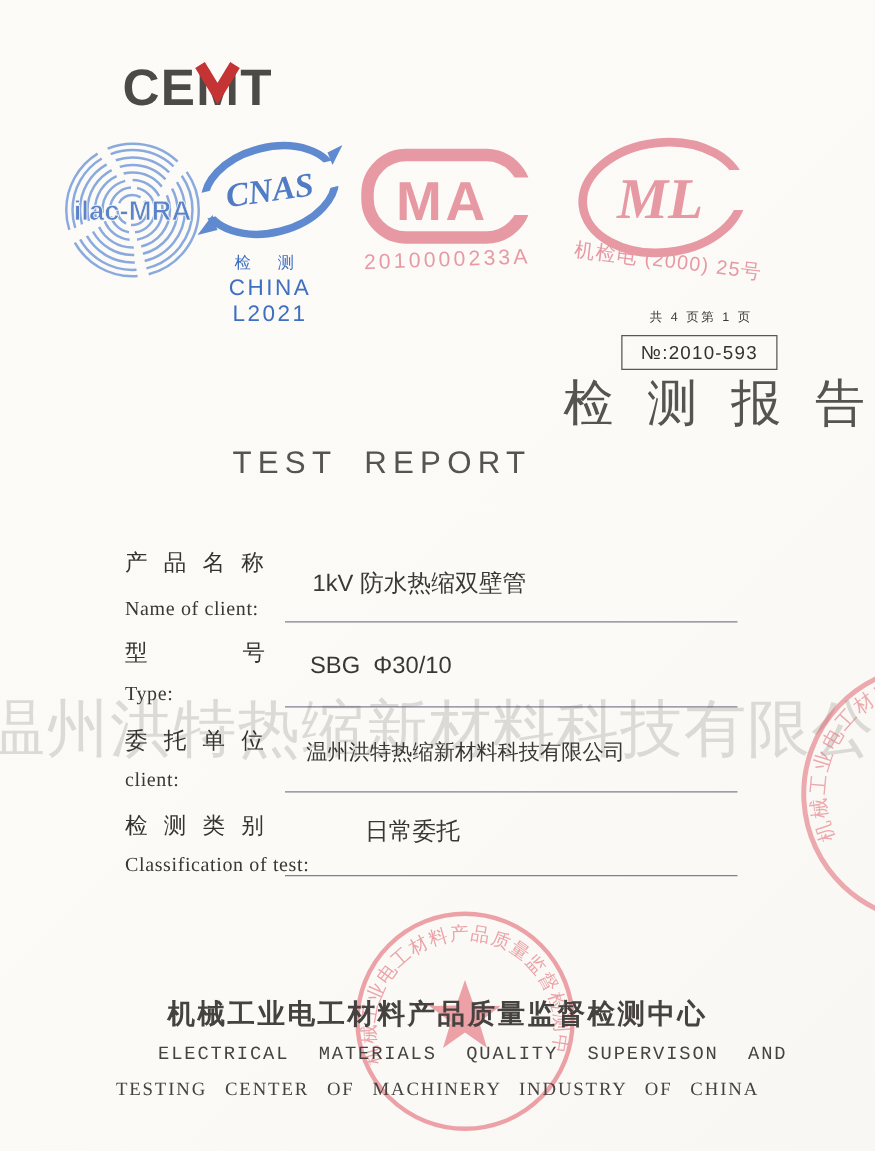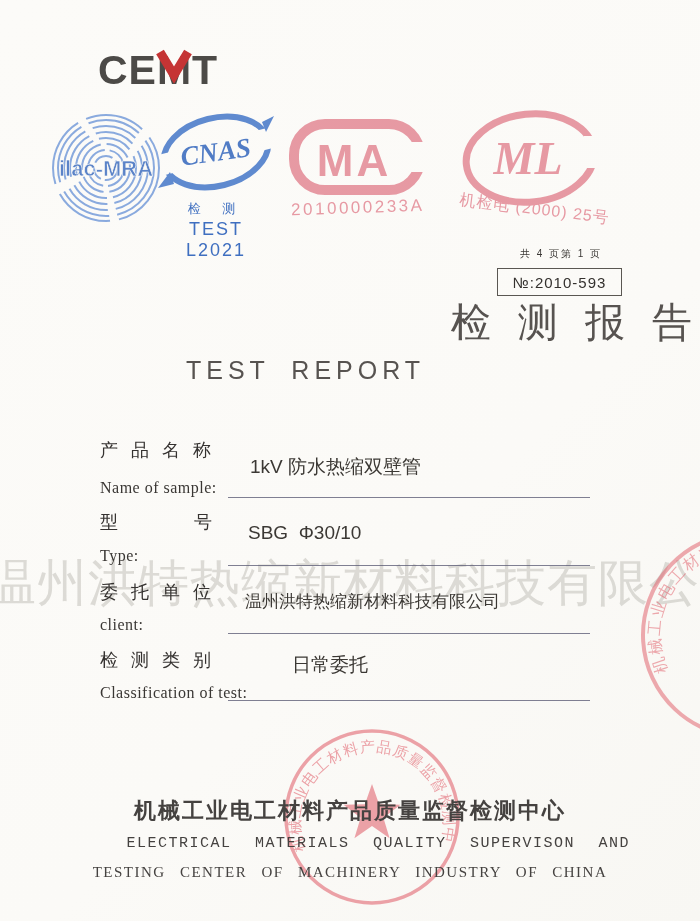--- a/index.html
+++ b/index.html
@@ -73,21 +73,21 @@
     <svg width="116" height="84" viewBox="0 0 116 84" opacity="0.9">
       <g transform="rotate(-14 58 42)">
         <ellipse cx="58" cy="42" rx="53" ry="34" fill="none" stroke="#4f7ecb" stroke-width="6"></ellipse>
         <rect x="-6" y="31" width="128" height="21" fill="#fcfbf8"></rect>
       </g>
       <polygon points="104,12 116,6 108,22" fill="#4f7ecb"></polygon>
       <polygon points="12,62 0,78 16,74" fill="#4f7ecb"></polygon>
       <text x="58" y="51" text-anchor="middle" font-size="27" font-weight="bold" font-style="italic" fill="#3f6fc0" font-family="Liberation Serif, DejaVu Serif, serif" transform="rotate(-8 58 44)">CNAS</text>
     </svg>
     <div class="cnas-cap-cn">检 测</div>
-    <div class="cnas-cap">TEST L2021</div>
+    <div class="cnas-cap">CHINA L2021</div>
   </div>
 
   <svg class="abs seal" style="left:286px;top:116px;" width="152" height="102" viewBox="0 0 152 102" opacity="0.8">
     <rect x="8" y="8" width="126" height="66" rx="31" fill="none" stroke="#e2828f" stroke-width="10"></rect>
     <rect x="116" y="26" width="26" height="30" fill="#fcfbf8"></rect>
     <text x="68" y="60" text-anchor="middle" font-size="44" font-weight="bold" letter-spacing="3" fill="#e2828f" font-family="Liberation Sans, DejaVu Sans, sans-serif">MA</text>
     <text x="72" y="97" text-anchor="middle" font-size="17" letter-spacing="2.5" fill="#e2828f" transform="rotate(-2 72 97)" font-family="Liberation Sans, DejaVu Sans, sans-serif">2010000233A</text>
   </svg>
 
   <svg class="abs seal" style="left:450px;top:108px;" width="170" height="120" viewBox="0 0 170 120" opacity="0.8">
@@ -101,21 +101,21 @@
 
   <div class="abs pageinfo">共 4 页第 1 页</div>
   <div class="abs nobox">
     <span>№:2010-593</span>
   </div>
 
   <div class="abs title-cn">检 测 报 告</div>
   <div class="abs title-en">TEST REPORT</div>
 
   <div class="abs flabel-cn" style="top:438px;">产 品 名 称</div>
-  <div class="abs flabel-en" style="top:479px;">Name of sample:</div>
+  <div class="abs flabel-en" style="top:479px;">Name of client:</div>
   <div class="abs fvalue" style="left:250px;top:454px;">1kV 防水热缩双壁管</div>
   <div class="abs uline" style="top:497px;"></div>
 
   <div class="abs flabel-cn" style="top:510px;">型        号</div>
   <div class="abs flabel-en" style="top:547px;">Type:</div>
   <div class="abs fvalue" style="left:248px;top:522px;">SBG  Φ30/10</div>
   <div class="abs uline" style="top:565px;"></div>
 
   <div class="abs flabel-cn" style="top:580px;">委 托 单 位</div>
   <div class="abs flabel-en" style="top:616px;">client:</div>

